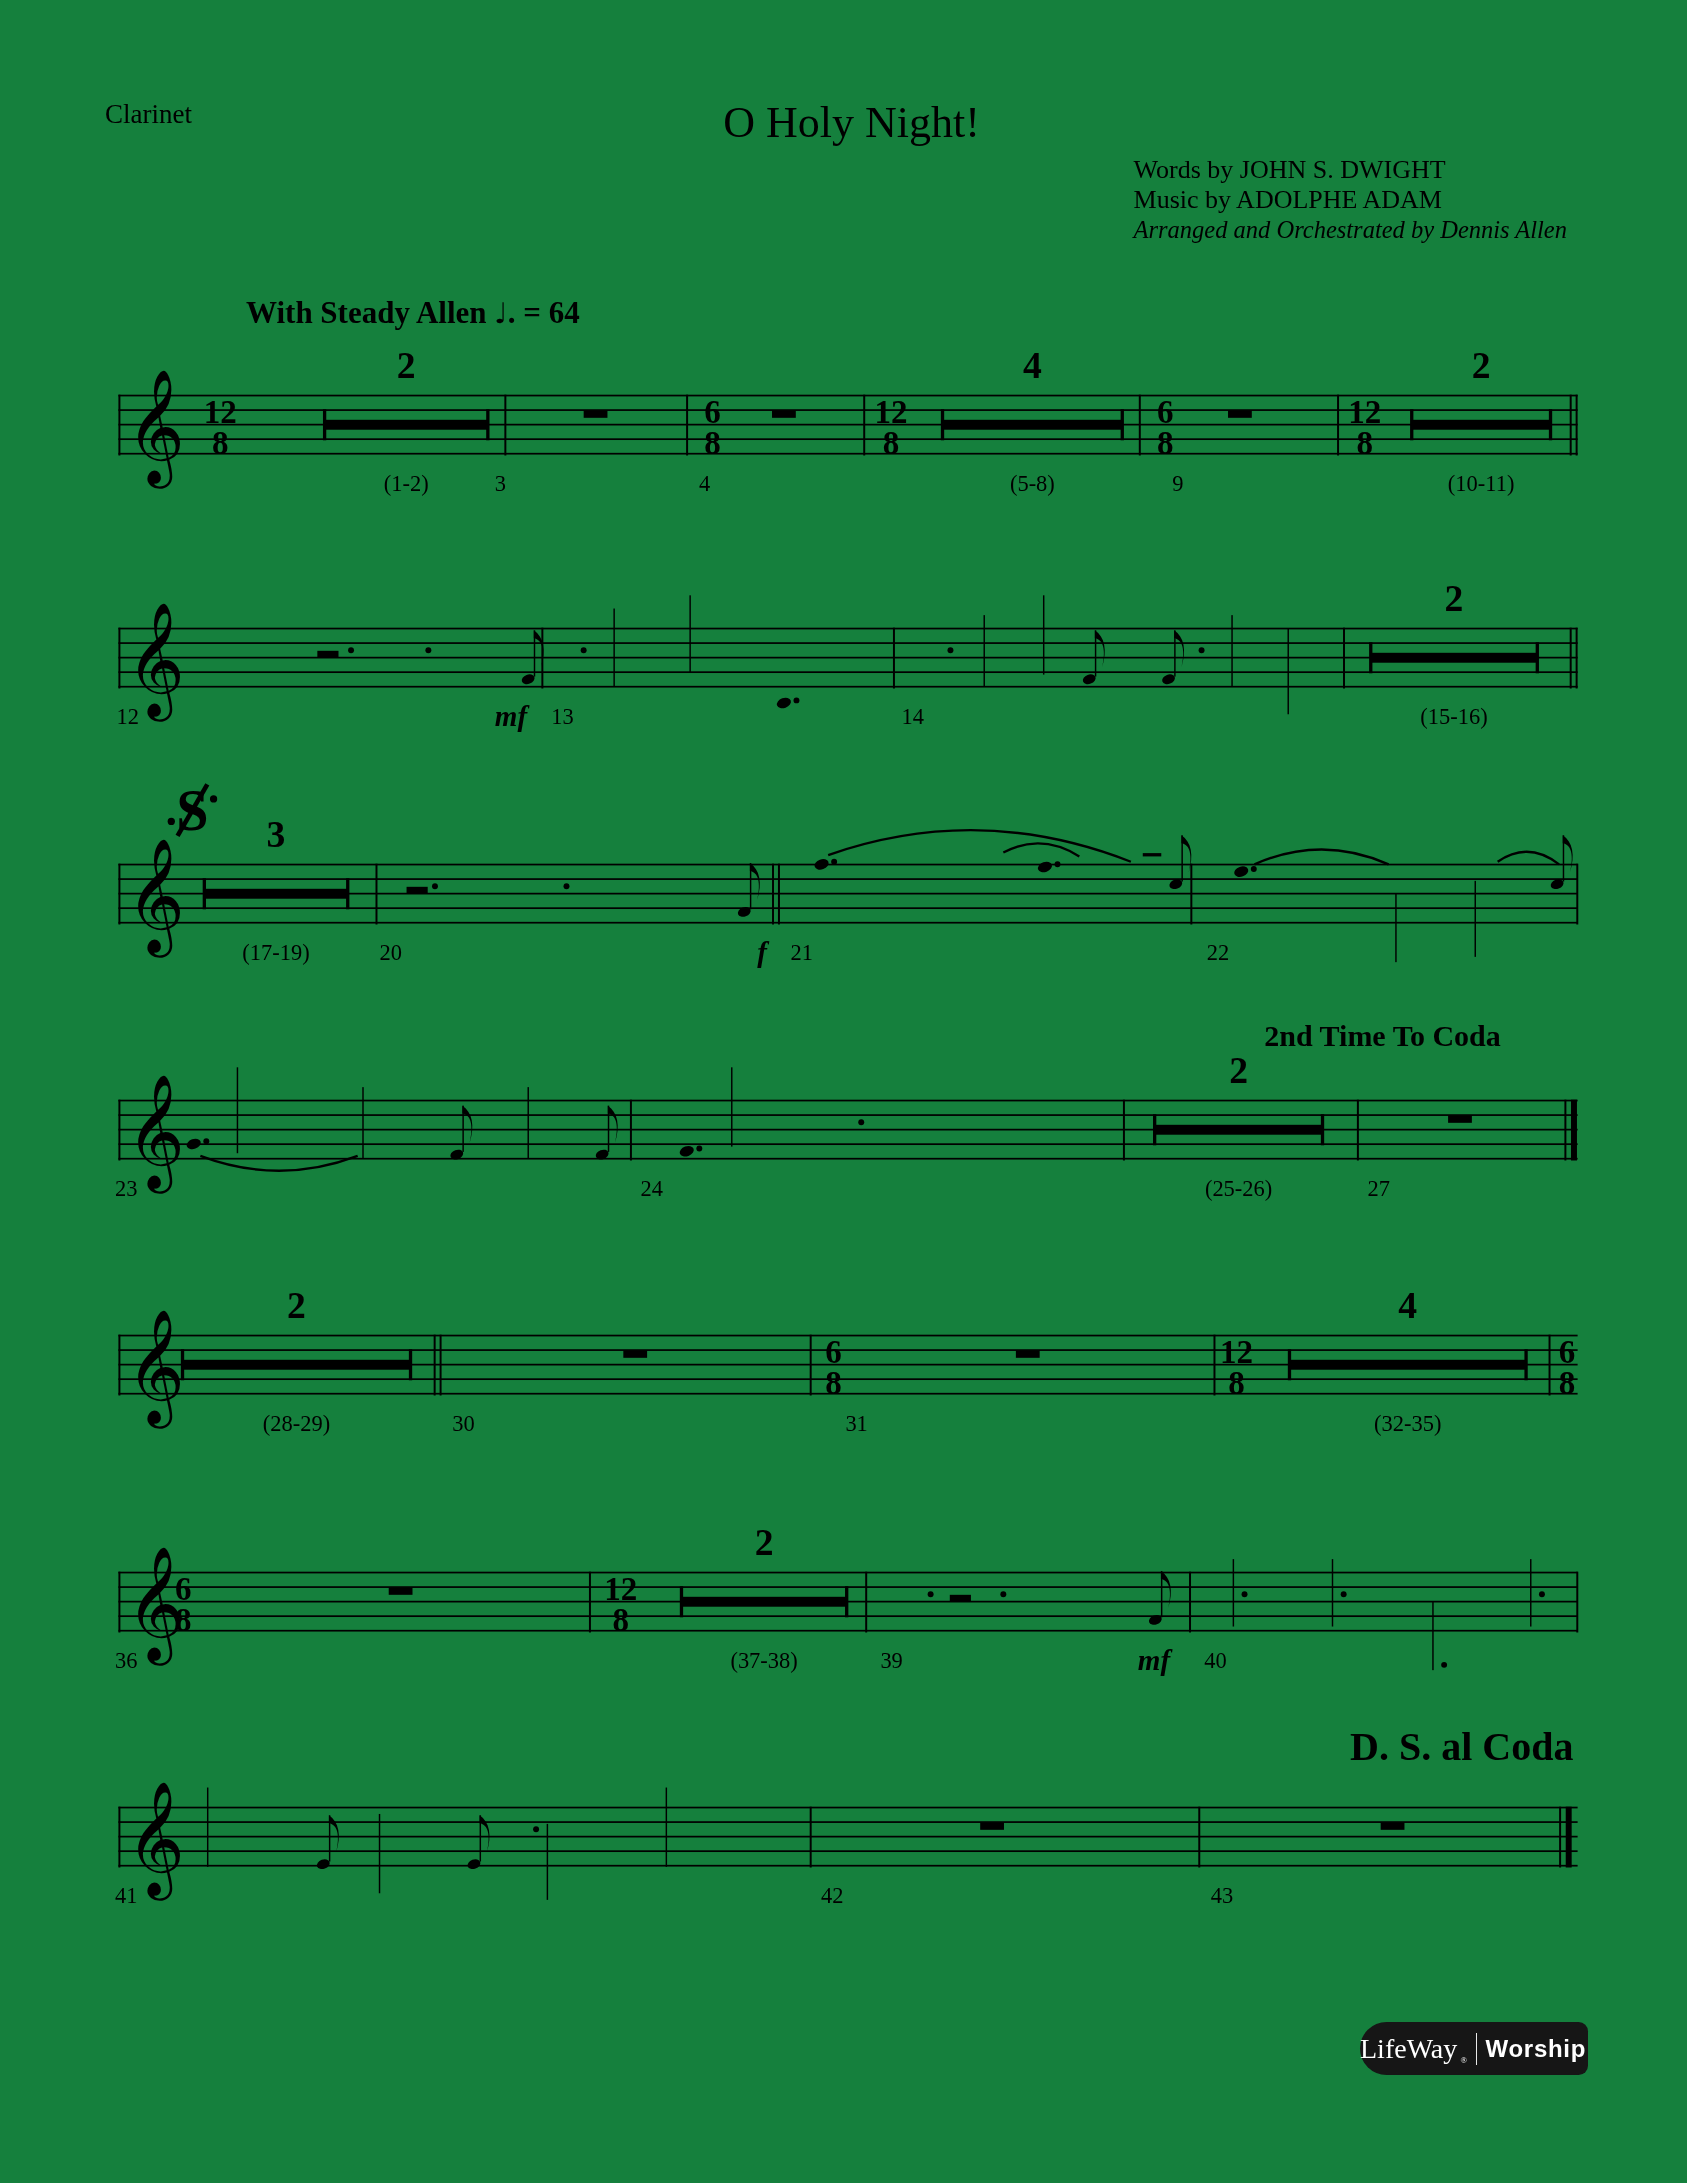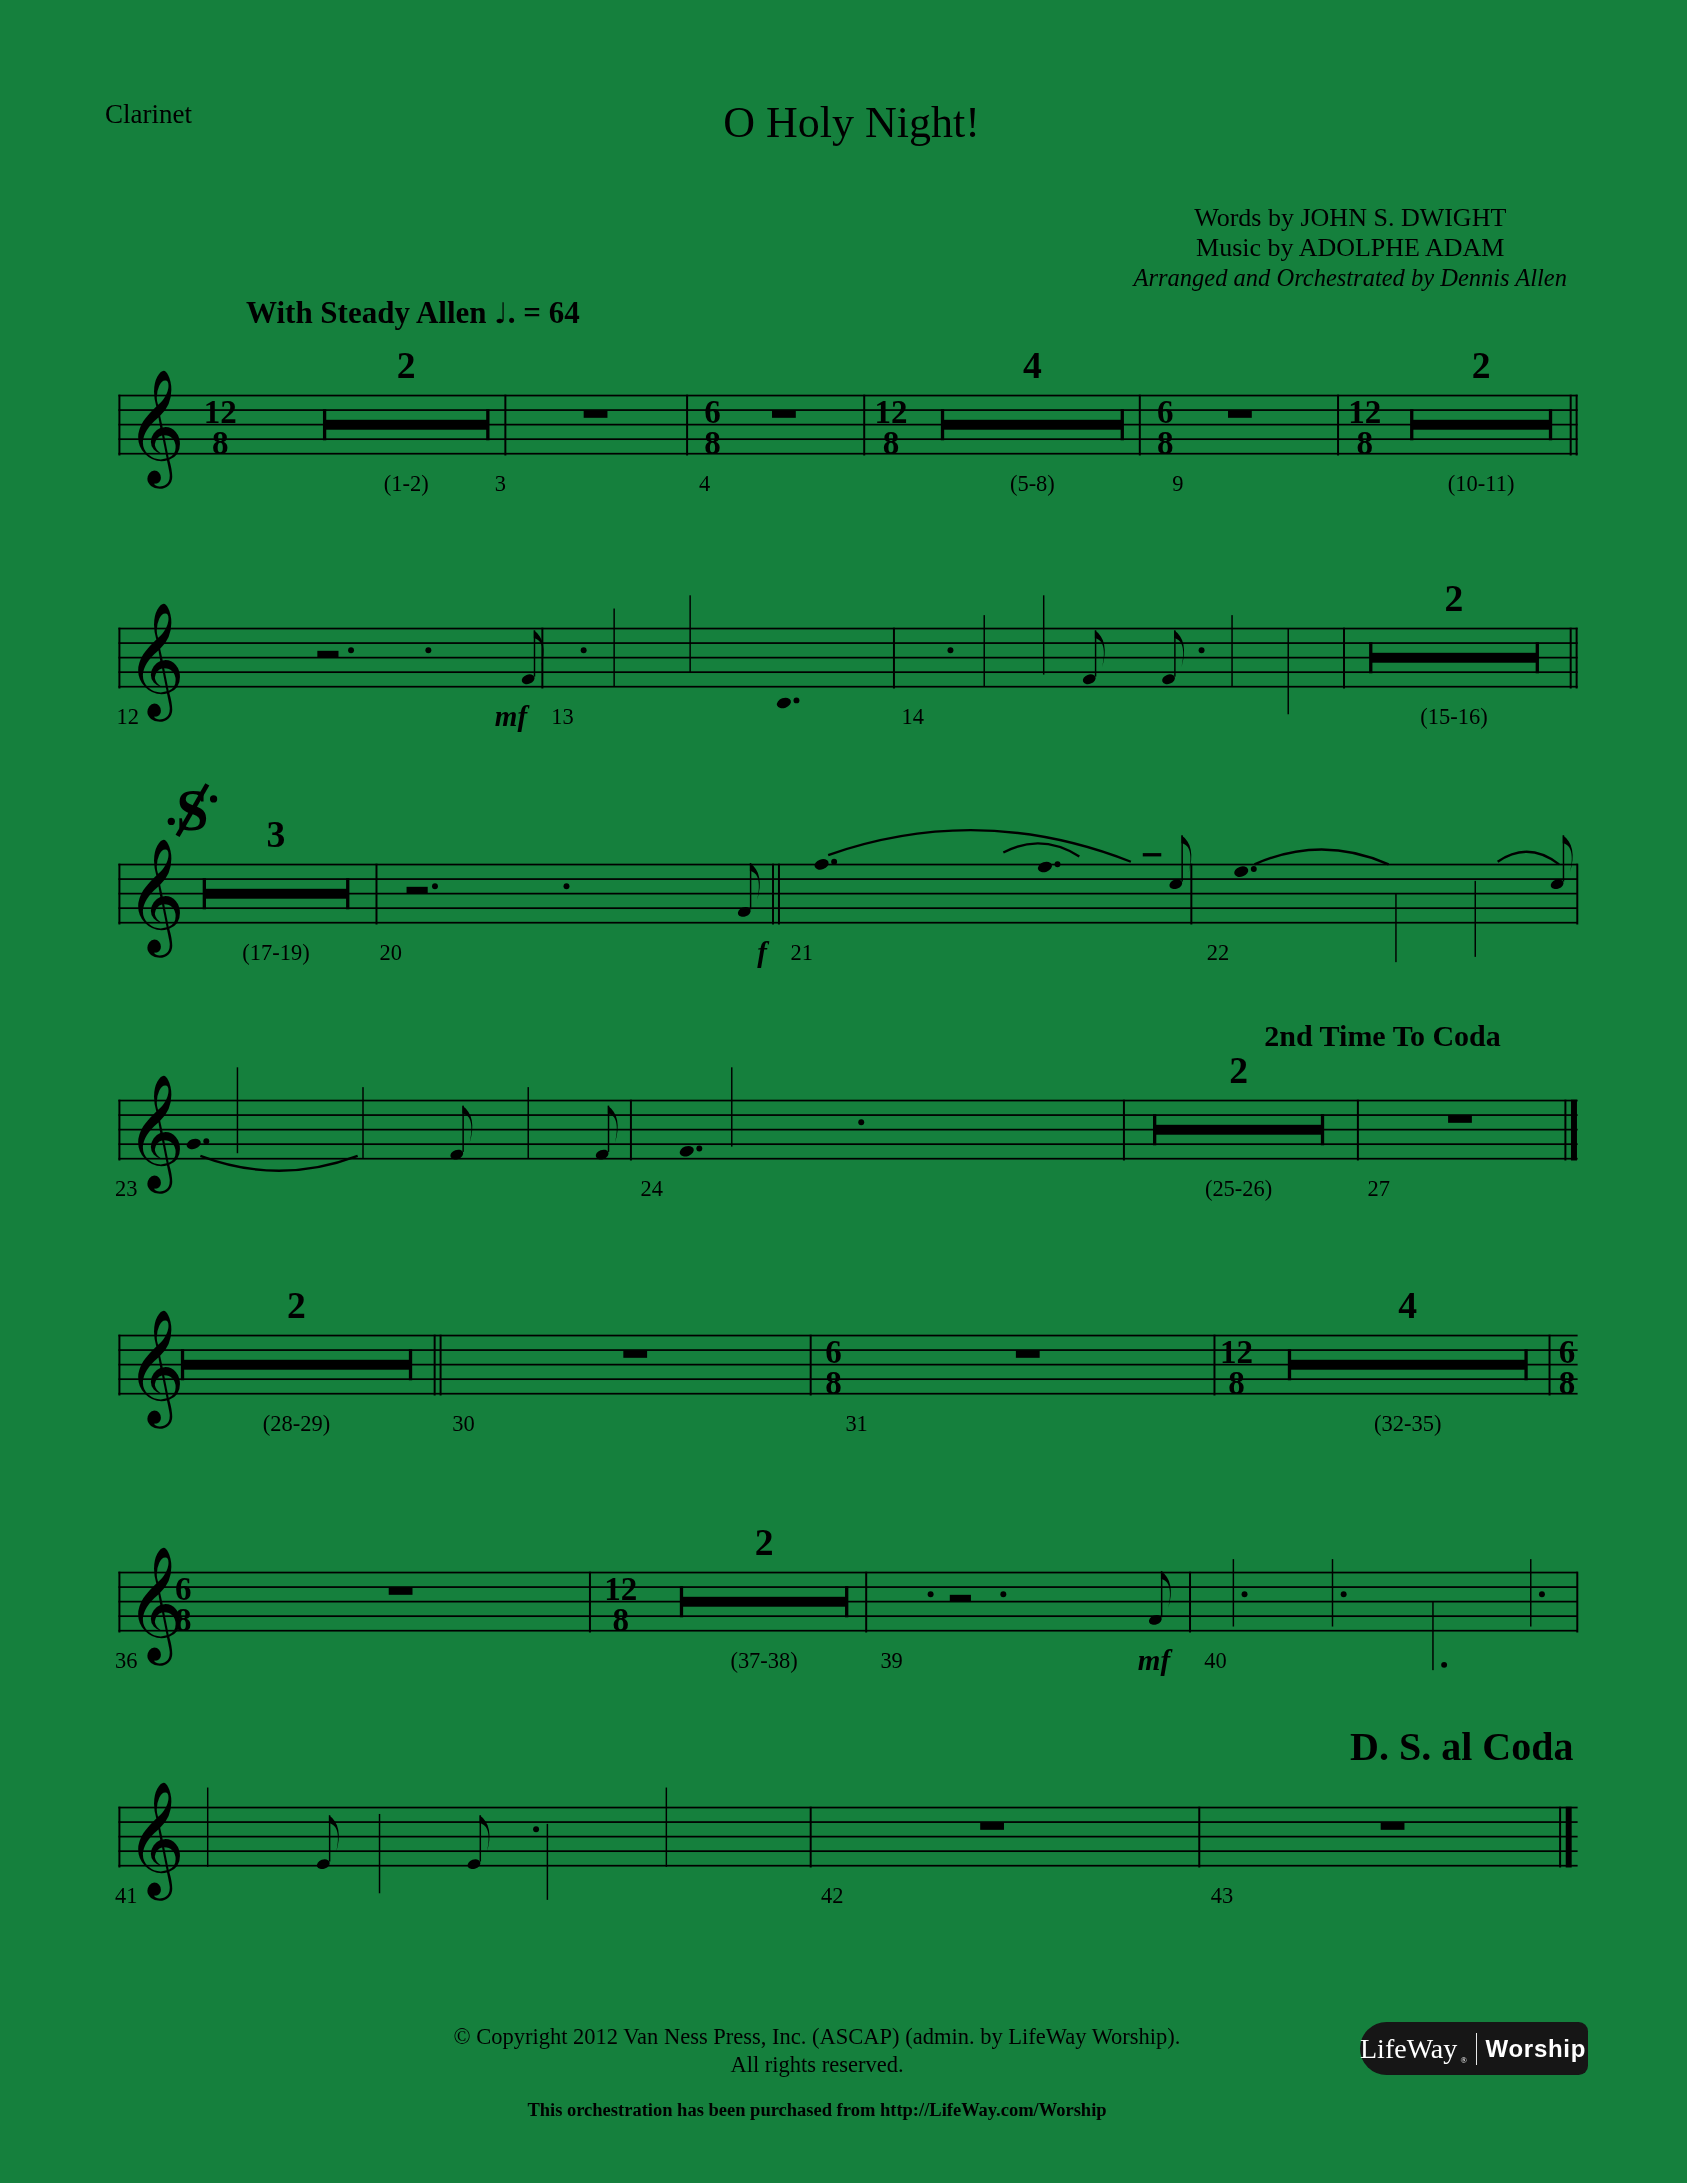--- a/index.html
+++ b/index.html
@@ -1,21 +1,21 @@
 <!DOCTYPE html>
 <html style="font-size:10.6px"><head>
 <meta charset="utf-8">
 <style>
   html,body{margin:0;padding:0;background:#888;}
   .page{position:relative;width:1687px;height:2183px;background:#15803d;color:#000;
         font-family:"Liberation Serif",serif;overflow:hidden;margin:0 auto;}
   .abs{position:absolute;}
   .instrument{left:105px;top:99px;font-size:27px;}
   .title{left:0;top:97px;width:1687px;text-align:center;font-size:44px;padding-left:8px;}
-  .credits{right:120px;top:155px;text-align:center;font-size:26px;line-height:30px;margin-top:48px;}
+  .credits{right:120px;top:155px;text-align:left;font-size:26px;line-height:30px;}
   .credits .arr{font-style:italic;font-size:24.5px;}
   .tempo{left:246px;top:295px;font-size:31px;font-weight:bold;}
   .tnote{font-family:"DejaVu Sans",sans-serif;font-size:28.4px;}
   .dir{font-weight:bold;}
   .second{left:1250px;top:1019px;width:265px;text-align:center;font-size:30px;}
   .dscoda{left:1350px;top:1723px;font-size:40px;}
   .footer{left:26.5px;top:2023px;width:1581px;text-align:center;font-size:22.5px;line-height:28px;}
   .footer .c3{font-weight:bold;font-size:18.5px;margin-top:17px;}
   .logo{left:1360px;top:2022px;width:228px;height:53px;background:#161616;
         border-radius:26.5px 9.3px 9.3px 26.5px;display:flex;align-items:center;
@@ -362,25 +362,20 @@
         <text x="1108" y="314" class="mn">42</text>
         <rect x="1332" y="193" width="36" height="11" fill="#000"></rect>
         <rect x="1662" y="169" width="3" height="92" fill="#000"></rect>
         <text x="1698" y="314" class="mn">43</text>
         <rect x="1938" y="193" width="36" height="11" fill="#000"></rect>
         <rect x="2208" y="169" width="3" height="92" fill="#000"></rect>
         <rect x="2218" y="169" width="9" height="92" fill="#000"></rect>
       </svg>
     </div>
 
-  <div class="abs footer">
-    <div class="c1">© Copyright 2012 Van Ness Press, Inc. (ASCAP) (admin. by LifeWay Worship).</div>
-    <div class="c2">All rights reserved.</div>
-    <div class="c3">This orchestration has been purchased from http://LifeWay.com/Worship</div>
-  </div>
 
   <div class="abs logo">
     <span class="l1">LifeWay</span>
       <span class="reg">®</span>
     <span class="ldiv"></span>
     <span class="l2">Worship</span>
   </div>
 
 </div>
 

